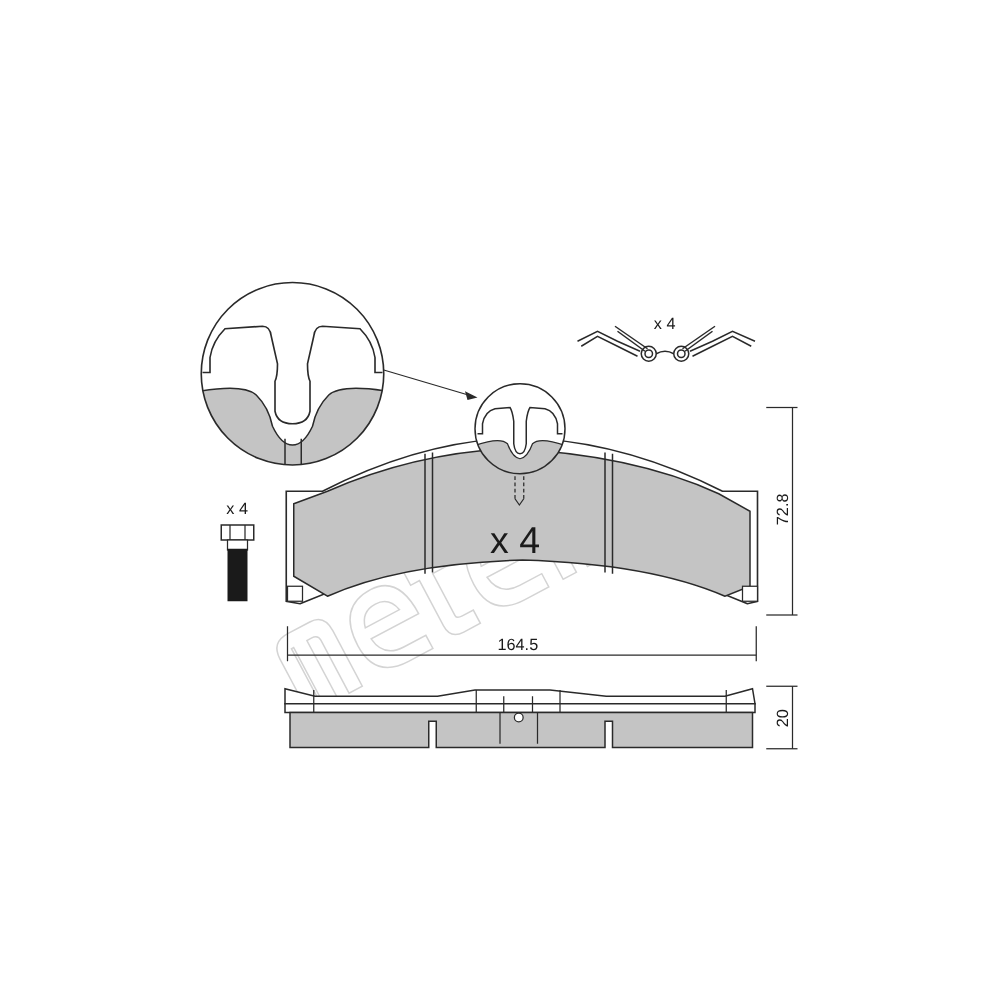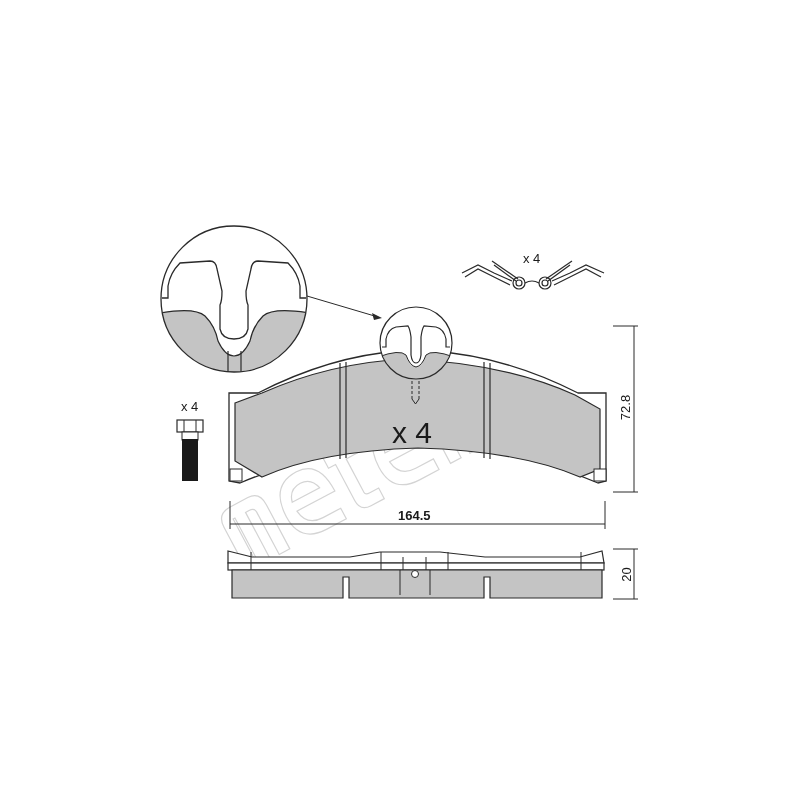--- a/index.html
+++ b/index.html
@@ -128,16 +128,16 @@
       <line x1="634" y1="538" x2="634" y2="588"></line>
       <line x1="230" y1="490" x2="230" y2="518"></line>
       <line x1="605" y1="490" x2="605" y2="518"></line>
       <line x1="230" y1="513" x2="605" y2="513"></line>
     </g>
   </svg>
 
   <span class="lbl lbl-small" style="left:523px; top:241px;">x 4</span>
   <span class="lbl lbl-small" style="left:181px; top:389px;">x 4</span>
   <span class="lbl lbl-big" style="left:392px; top:407px;">x 4</span>
-  <span class="lbl lbl-small" style="left:398px; top:498px;font-weight:bold;">164.5</span>
+  <span class="lbl lbl-small" style="left:398px; top:498px;">164.5</span>
   <span class="lbl lbl-small rot" style="left:613px; top:390px;">72.8</span>
   <span class="lbl lbl-small rot" style="left:619px; top:557px;">20</span>
 </div>
 
 </body></html>

